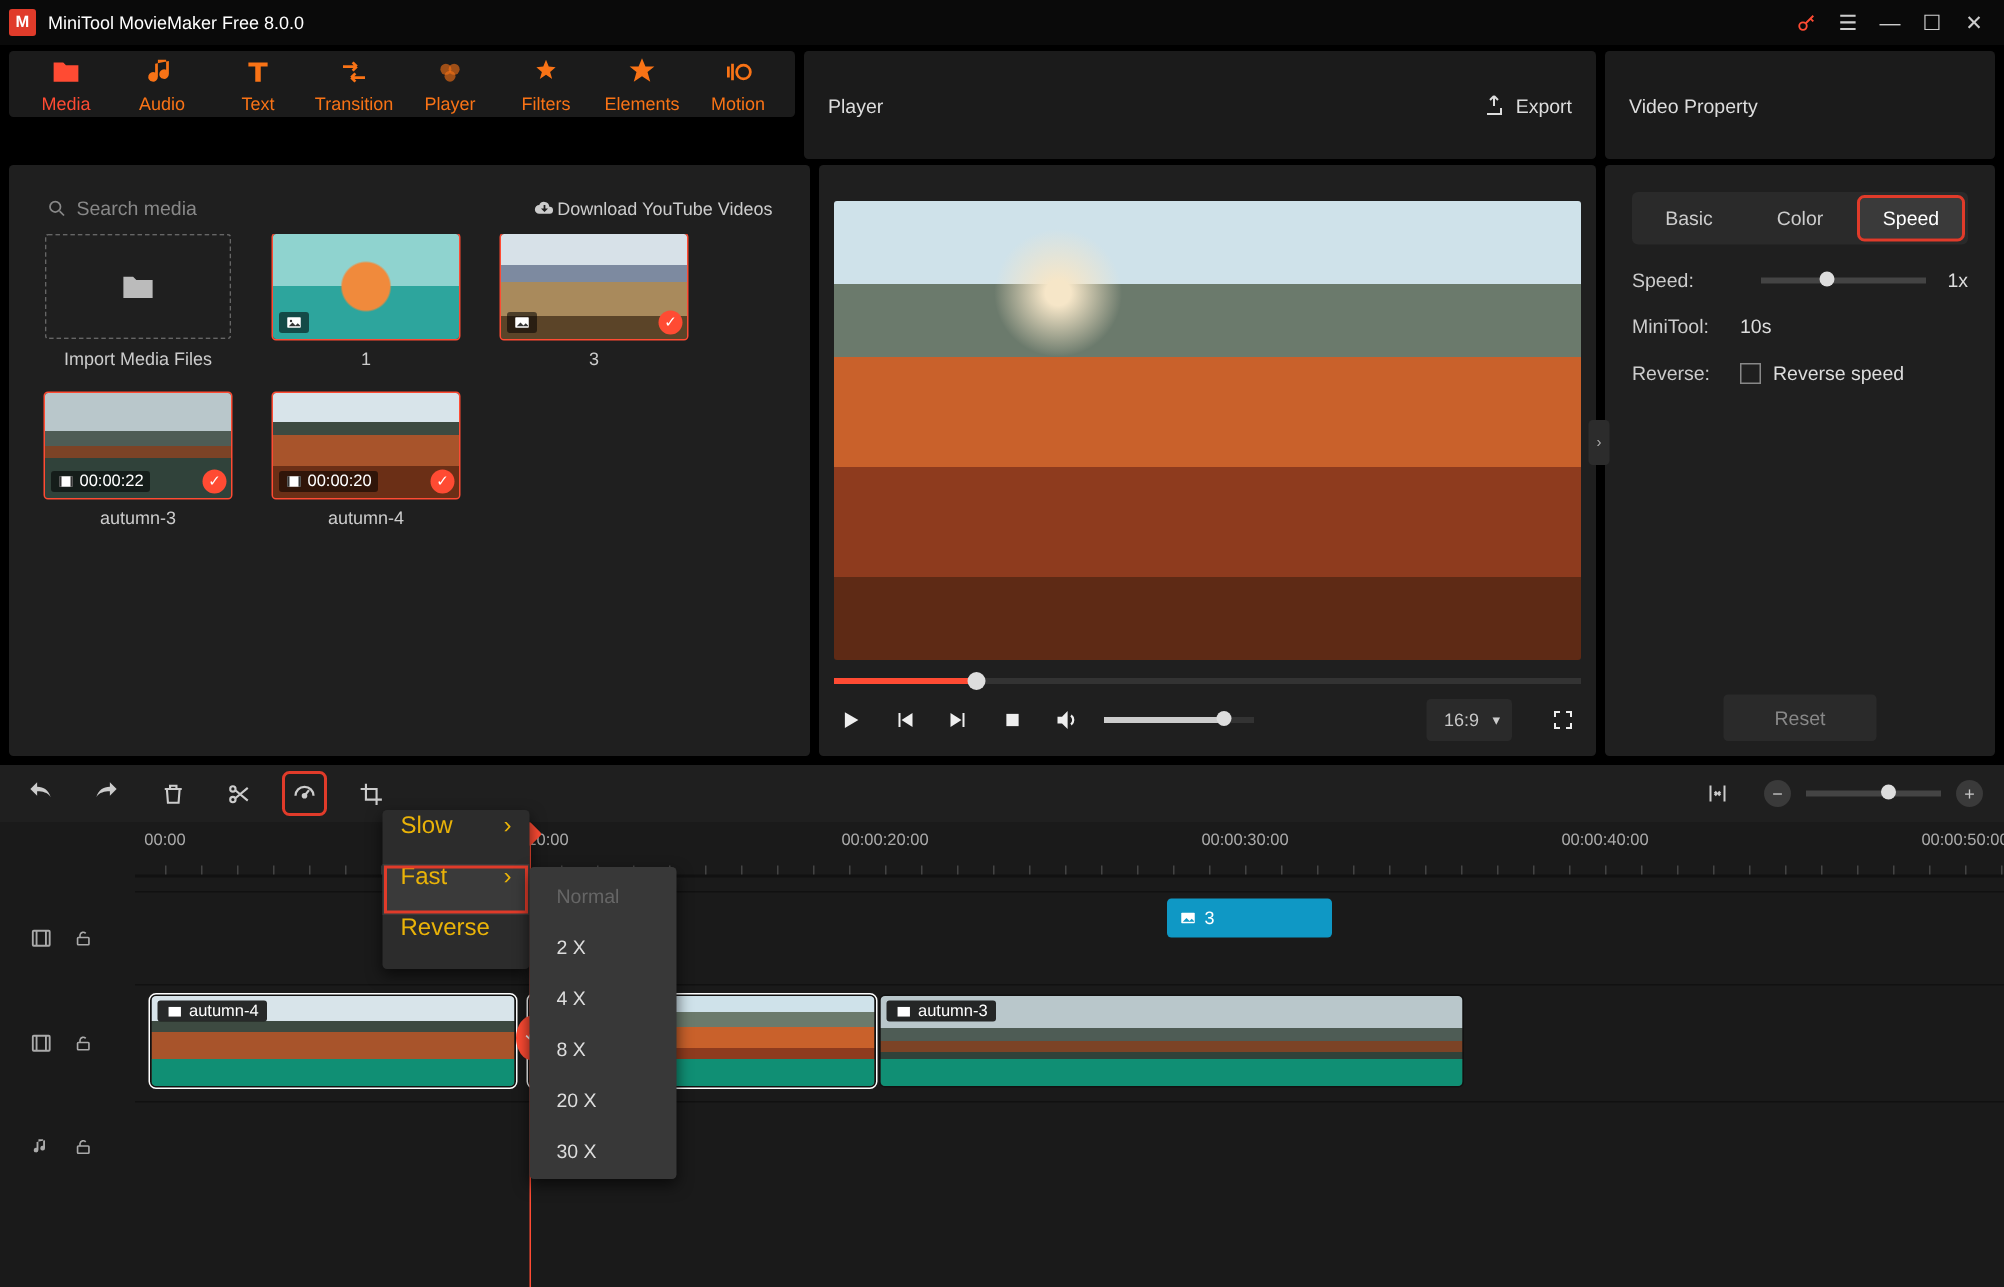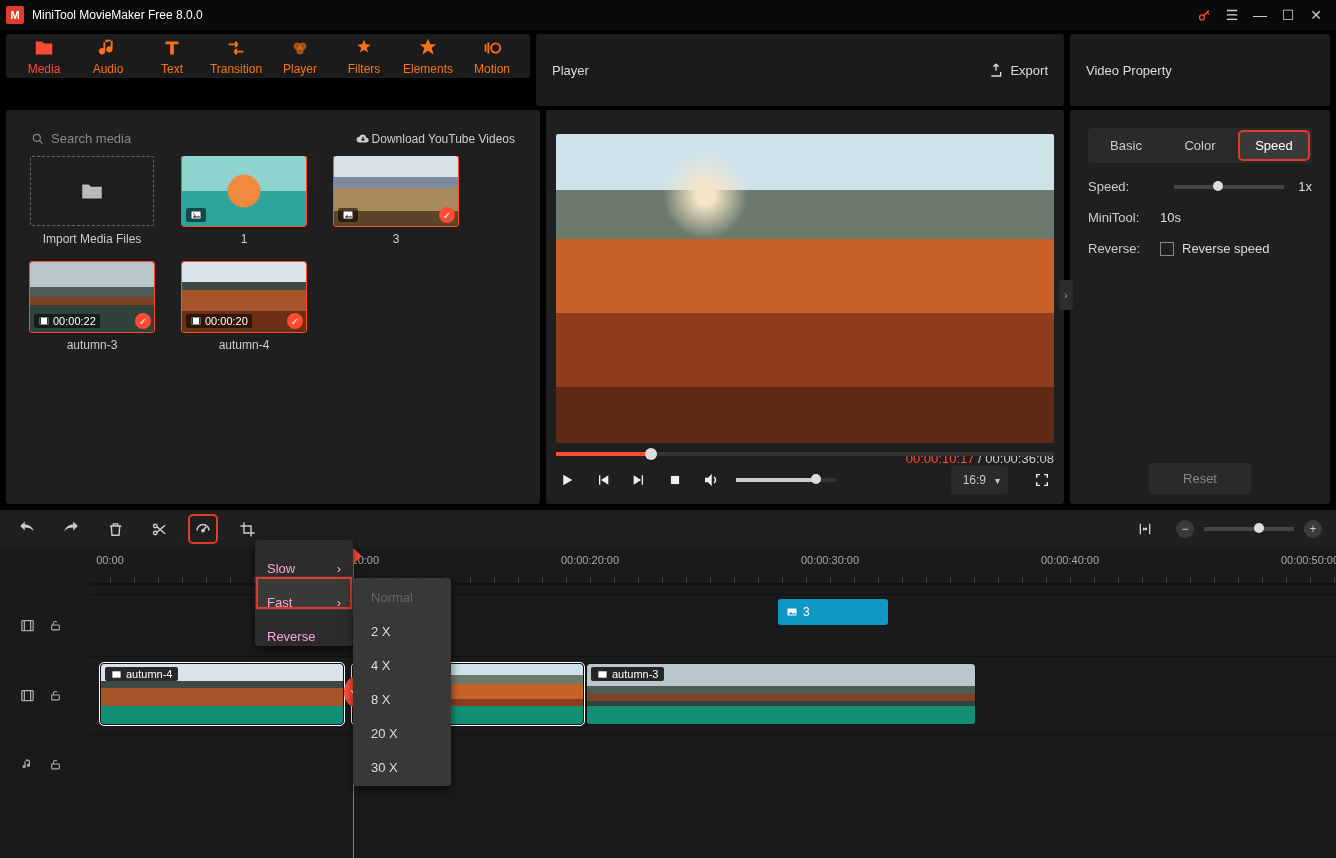--- a/index.html
+++ b/index.html
@@ -86,21 +86,21 @@
   .trackrow.short{height:40px}
   .trackhdr{position:absolute;left:-90px;width:90px;height:100%;display:flex;align-items:center;gap:14px;padding-left:20px;color:#aaa}
   .clip{position:absolute;top:6px;height:62px;border-radius:4px;overflow:hidden;border:1px solid #111}
   .clip .lab{position:absolute;left:4px;top:3px;background:rgba(20,20,20,.9);color:#fff;font-size:11px;padding:1px 6px;border-radius:2px;display:flex;align-items:center;gap:4px;z-index:2}
   .clip .audio{position:absolute;left:0;right:0;bottom:0;height:18px;background:#108f74}
   .picclip{position:absolute;top:4px;height:26px;background:#0f98c5;border-radius:3px;display:flex;align-items:center;gap:5px;padding:0 8px;color:#fff;font-size:12px}
   .playhead-top{position:absolute;top:0;width:12px;height:12px;background:#ff4b33;left:353px;transform:translateX(-50%) rotate(45deg);border-radius:2px;z-index:5;margin-top:2px}
   .playhead{position:absolute;top:2px;bottom:0;width:1px;background:#ff4b33;left:353px;z-index:5}
   
   .menu1{position:absolute;left:255px;top:540px;width:98px;background:#2c2c2c;border-radius:3px;box-shadow:0 4px 10px rgba(0,0,0,.6);z-index:20;padding:2px 0}
-  .menu1 .mi{height:34px;display:flex;align-items:flex-end;justify-content:space-between;padding:0 12px;font-size:13px;color:#f9a8d4}
+  .menu1 .mi{height:34px;display:flex;align-items:flex-start;justify-content:space-between;padding:0 12px;font-size:16px;color:#eab308}
   .menu1 .mi.hl{background:#3a3a3a;outline:2px solid #e03b2a;outline-offset:-3px}
   .menu2{position:absolute;left:353px;top:578px;width:98px;background:#383838;border-radius:3px;box-shadow:0 4px 10px rgba(0,0,0,.6);z-index:20;padding:2px 0}
   .menu2 .mi{height:34px;display:flex;align-items:center;padding:0 18px;font-size:13px;color:#ddd}
   .menu2 .mi.dis{color:#666}
   
   .autumn1{background:
     radial-gradient(circle at 30% 20%, #f6e6c8 2%, transparent 10%),
     linear-gradient(#cfe2ea 0 18%, #6b7a6c 18% 34%, #c9612b 34% 58%, #8e3b1e 58% 82%, #5e2a15 82% 100%)}
   .autumn2{background:linear-gradient(#d8e4ea 0 28%, #3d4a41 28% 40%, #a8542b 40% 70%, #6b2f16 70% 100%)}
   .autumn3{background:linear-gradient(#b9c7cb 0 36%, #4e5c55 36% 50%, #7c4326 50% 62%, #30423a 62% 100%)}
@@ -272,23 +272,20 @@
           </div>
           <span class="thumbcap">autumn-4</span>
         </div>
       </div>
     </div>
   </div>
 
   <div class="playerpane">
     <div class="expand-mid">›</div>
     <div class="preview autumn1"></div>
-    <div class="tc">
-      <span class="cur">00:00:10:17</span><span class="tot"> / </span><span class="tot">00:00:36:08</span>
-    </div>
     <div class="pbar">
         <div class="fill"></div>
         <div class="knob"></div>
       </div>
     <div class="controls">
       <div class="btn">
           <svg width="18" height="18" viewBox="0 0 24 24" fill="#eee">
             <path d="M7 5v14l12-7z"></path>
           </svg>
         </div>

